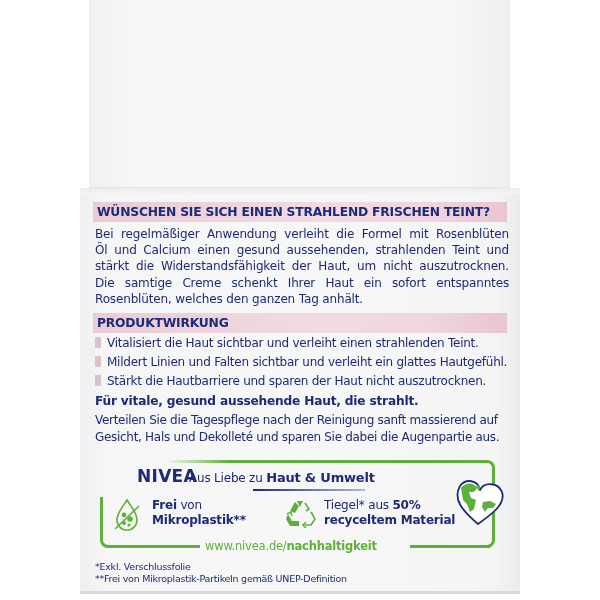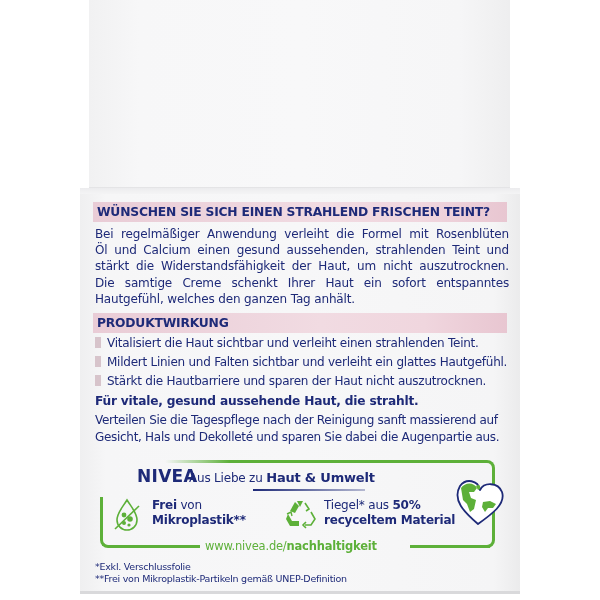--- a/index.html
+++ b/index.html
@@ -68,21 +68,21 @@
 <div class="body-jar"></div>
 
 <div class="band" style="top:202px; width:414px;"></div>
 <div class="band-title" style="top:205px;">WÜNSCHEN SIE SICH EINEN STRAHLEND FRISCHEN TEINT?</div>
 
 <div class="para" style="top:226px;">
   <div style="text-align-last:justify;">Bei regelmäßiger Anwendung verleiht die Formel mit Rosenblüten</div>
   <div style="text-align-last:justify;">Öl und Calcium einen gesund aussehenden, strahlenden Teint und</div>
   <div style="text-align-last:justify;">stärkt die Widerstandsfähigkeit der Haut, um nicht auszutrocknen.</div>
   <div style="text-align-last:justify;">Die samtige Creme schenkt Ihrer Haut ein sofort entspanntes</div>
-  <div>Hautgefühl, welches den ganzen Tag anhält.</div>
+  <div>Rosenblüten, welches den ganzen Tag anhält.</div>
 </div>
 
 <div class="band" style="top:313px; width:414px;"></div>
 <div class="band-title" style="top:316px;">PRODUKTWIRKUNG</div>
 
 <div class="bullet-row" style="top:335px;">
   <span class="bullet"></span><span>Vitalisiert die Haut sichtbar und verleiht einen strahlenden Teint.</span>
 </div>
 <div class="bullet-row" style="top:354px;">
   <span class="bullet"></span><span>Mildert Linien und Falten sichtbar und verleiht ein glattes Hautgefühl.</span>

